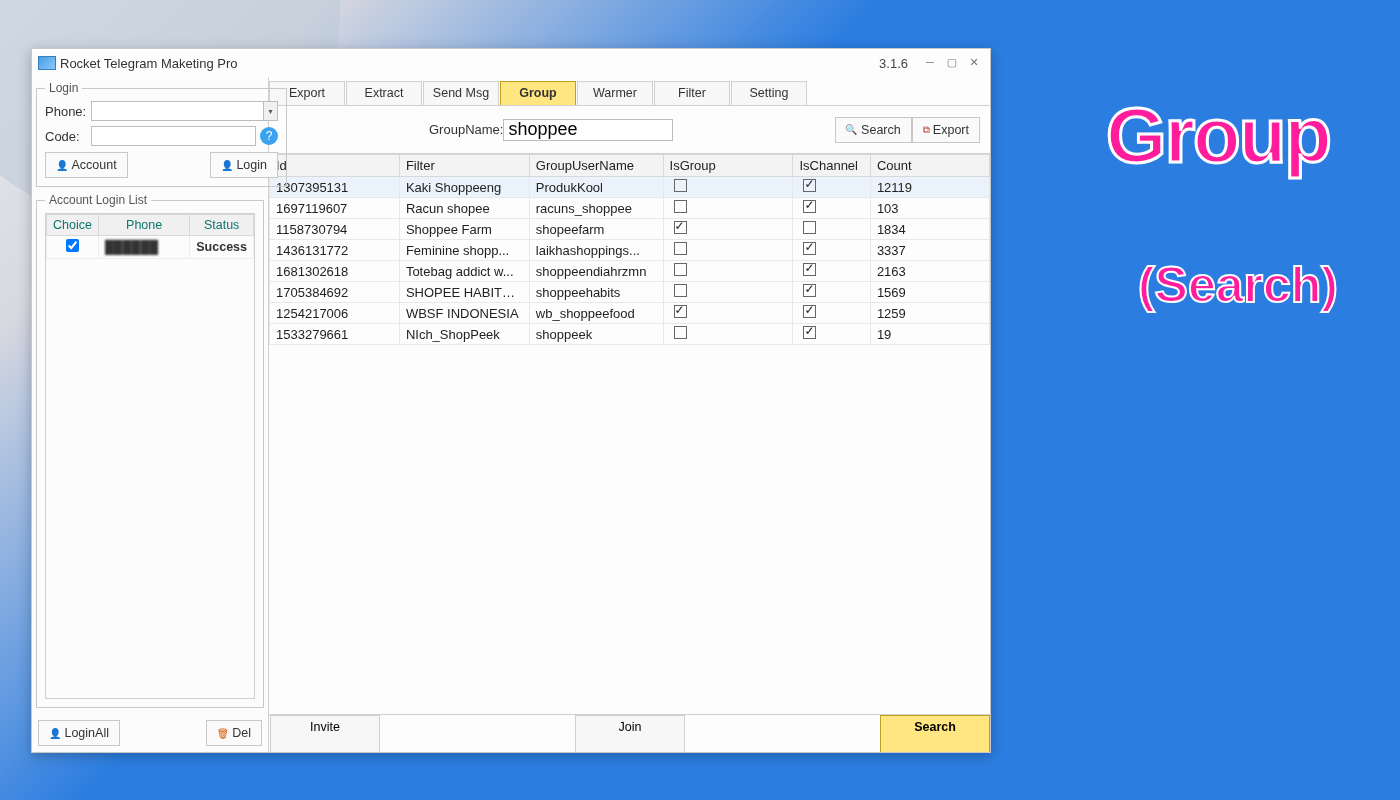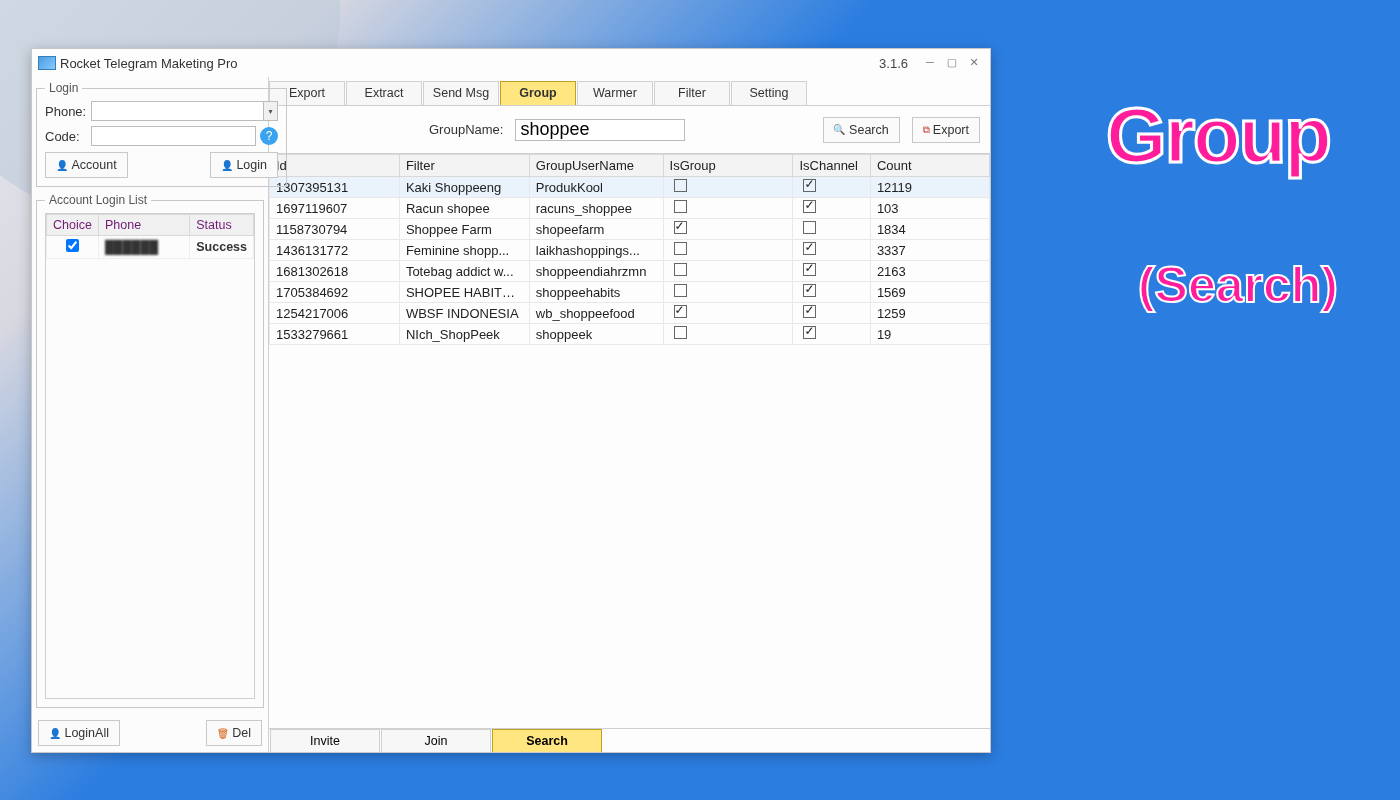--- a/index.html
+++ b/index.html
@@ -19,48 +19,48 @@
 .frow label{width:46px;font-size:13px;color:#333}
 .frow input{flex:1;height:20px;border:1px solid #bcbcbc;background:#fff;font-size:12px;padding:0 4px}
 .drop-btn{width:14px;height:20px;border:1px solid #bcbcbc;border-left:0;background:#f0f0f0;display:flex;align-items:center;justify-content:center;font-size:8px;color:#555}
 .help-icon{width:18px;height:18px;border-radius:50%;background:#3aa3ef;color:#fff;font-size:12px;line-height:18px;text-align:center;margin-left:4px}
 .btnrow{display:flex;gap:6px;margin-top:6px}
 .btn{height:26px;padding:0 10px;background:#fafafa;border:1px solid #c8c8c8;font-size:12.5px;color:#333;display:inline-flex;align-items:center;gap:3px;cursor:pointer}
 .icon-mini{font-size:10px}
 .acct-fieldset{flex:1;display:flex;flex-direction:column}
 .acct-table{flex:1;border:1px solid #d0d0d0;overflow:auto}
 .acct-table table{width:100%;border-collapse:collapse;font-size:12.5px}
-.acct-table th{background:#f0f0f0;border:1px solid #d8d8d8;text-align:left;padding:3px 6px;font-weight:400;color:#701a75}
+.acct-table th{background:#f0f0f0;border:1px solid #d8d8d8;text-align:center;padding:3px 6px;font-weight:400;color:#0f766e}
 .acct-table td{border:1px solid #eee;padding:3px 6px;color:#333}
 .chk{width:13px;height:13px}
 .bottom-btns{display:flex;justify-content:space-between;padding:6px 2px 2px}
 .rightpane{flex:1;display:flex;flex-direction:column}
 .tabs{display:flex;height:24px;margin-top:4px}
 .tab{width:76px;text-align:center;line-height:22px;font-size:12.5px;color:#333;border:1px solid #d0d0d0;border-bottom:0;background:#f7f7f7;margin-right:1px;cursor:pointer}
 .tab.active{background:#ffe680;border-color:#c0a020;font-weight:600}
-.toolbar{height:48px;border-top:1px solid #d0d0d0;display:flex;align-items:center;padding:0 10px;gap:12px}
+.toolbar{height:48px;border-top:1px solid #d0d0d0;display:flex;align-items:center;padding:0 10px;gap:0}
 .toolbar-label{font-size:13px;color:#333;margin-left:150px}
 .search-input{width:170px;height:22px;border:1px solid #bcbcbc;padding:0 4px;font-size:18px}
 .toolbar-spacer{flex:1}
 .grid{flex:1;overflow:auto;border-top:1px solid #d0d0d0}
 .grid table{width:100%;border-collapse:collapse;font-size:13px}
 .grid th{background:#f3f3f3;border:1px solid #d8d8d8;text-align:left;padding:3px 6px;font-weight:400;color:#222}
 .grid td{border:1px solid #e8e8e8;padding:2px 6px;color:#222;white-space:nowrap;overflow:hidden;text-overflow:ellipsis}
 .grid tbody tr:first-child{background:#eaf2fb}
 .col-id{width:120px}
 .col-title{width:120px;max-width:120px}
 .col-user{width:120px}
 .col-isg{width:120px;text-align:left}
 .col-isc{width:60px}
 .col-count{width:110px}
 .link{color:#1a3ee8}
 .count{color:#0a8a1a;font-weight:400}
 .cbox{display:inline-block;width:13px;height:13px;border:1px solid #666;margin-left:4px;position:relative}
 .cbox.checked::after{content:"✓";position:absolute;left:0;top:-3px;font-size:12px;color:#222}
-.footer-tabs{height:24px;display:flex;justify-content:flex-start;align-items:stretch;border-top:1px solid #d0d0d0}
+.footer-tabs{height:38px;display:flex;justify-content:space-between;align-items:stretch;border-top:1px solid #d0d0d0}
 .ftab{width:110px;text-align:center;line-height:22px;font-size:12.5px;border:1px solid #d0d0d0;border-bottom:0;background:#f7f7f7;margin-left:1px;cursor:pointer}
 .ftab.active{background:#ffe680;border-color:#c0a020;font-weight:600}
 .decor-title{position:absolute;right:70px;top:90px;font-family:"Arial Black",sans-serif;font-size:78px;font-weight:900;color:#ff1d9c;-webkit-text-stroke:3px #fff;letter-spacing:-2px;z-index:3}
 .decor-sub{position:absolute;right:62px;top:256px;font-family:"Arial Black",sans-serif;font-size:50px;font-weight:900;color:#ff1d9c;-webkit-text-stroke:2px #fff;z-index:3}
 .red{color:#c0392b}
 .blue{color:#2471a3}
 .orange{color:#d35400}
 .blurph{color:#bbb;filter:blur(1px)}
 </style>
 </head>

